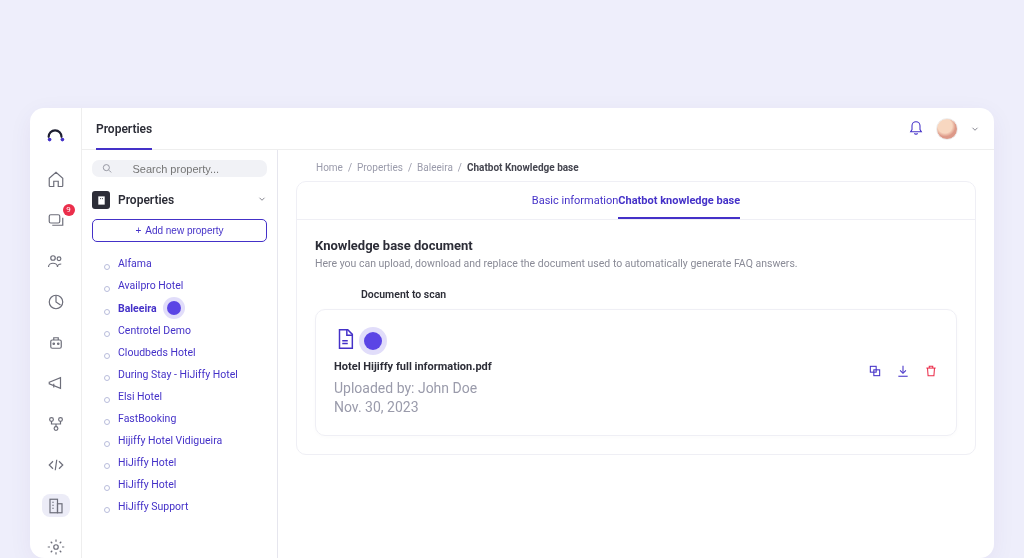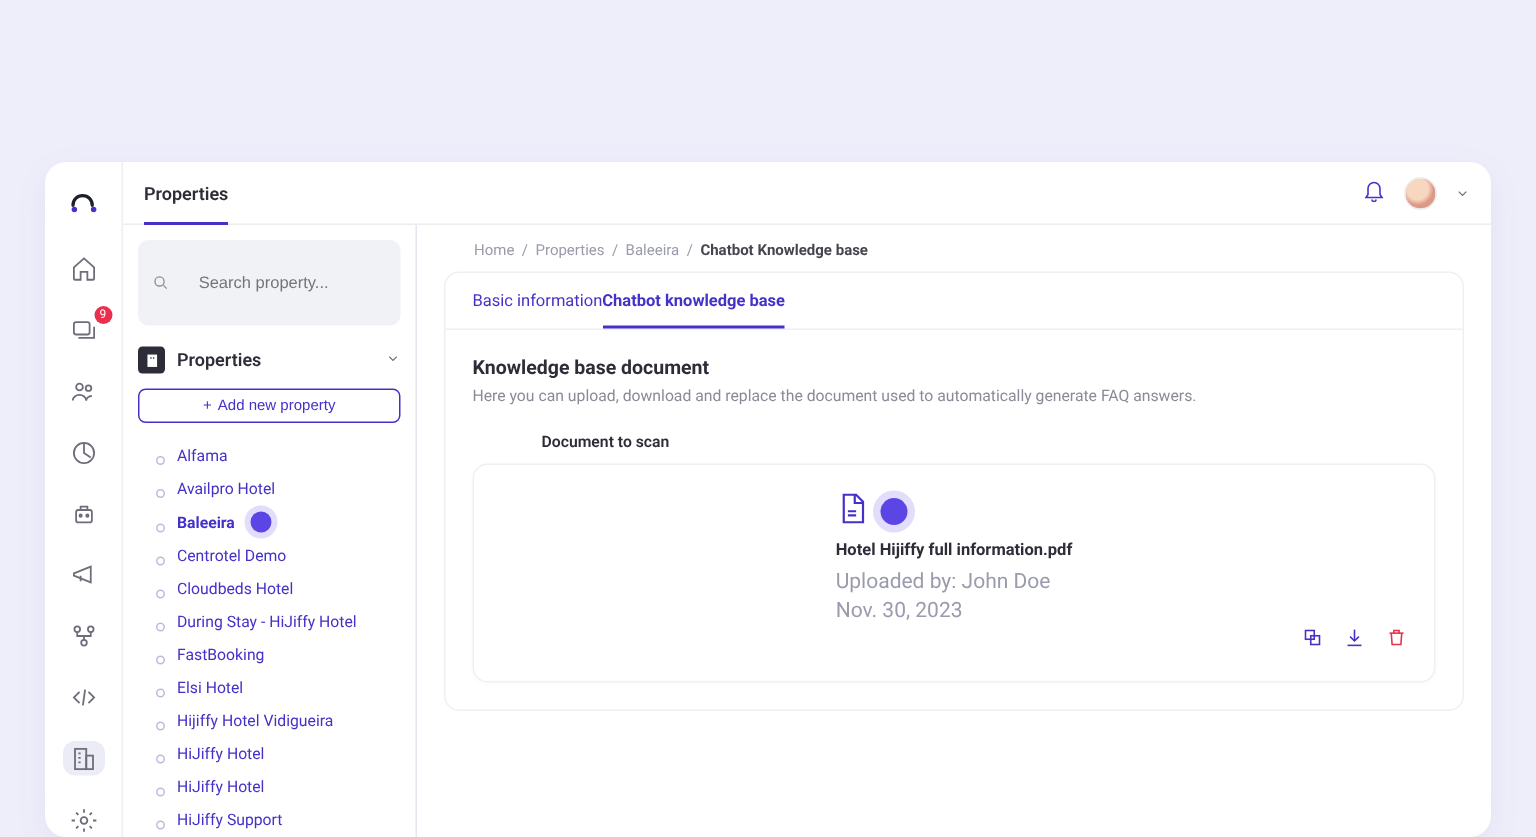--- a/index.html
+++ b/index.html
@@ -82,21 +82,21 @@
   .sidepanel {
     width: 196px;
     border-right: 1px solid #e6e6ee;
     padding: 10px 10px;
     overflow:hidden;
   }
   .search-box {
     background:#f1f2f6;
     border-radius:7px;
     display:flex;align-items:center;
-    padding:22px 10px;
+    padding:2px 10px;
     gap:20px;
     margin-bottom:14px;
   }
   .search-box svg{width:13px;height:13px;stroke:#8a8b97;fill:none;stroke-width:2;}
   .search-box input{
     border:none;background:none;font-size:11px;color:#8a8b97;outline:none;width:100%;
   }
   .panel-head{
     display:flex;align-items:center;gap:8px;
     font-size:12px;font-weight:600;color:#2c2d37;
@@ -138,34 +138,34 @@
   }
   .crumbs{font-size:10px;color:#9a9bab;margin-bottom:8px;padding-left:20px;}
   .crumbs .cur{font-weight:700;color:#44454f;}
   .card{
     background:#fff;border:1px solid #efeff5;border-radius:10px;
     padding:0;
   }
   .tabs{
     display:flex;border-bottom:1px solid #efeff5;
     padding:12px 18px 0 18px;
+    justify-content:center;
   }
   .tab{
     font-size:11px;color:#4431c8;padding-bottom:10px;cursor:pointer;
   }
   .tab.active{font-weight:700;border-bottom:2px solid #4431c8;}
   .card-body{padding:18px;}
   .kb-title{font-size:13px;font-weight:700;color:#2c2d37;margin-bottom:4px;}
   .kb-sub{font-size:10.5px;color:#8a8b97;margin-bottom:18px;}
   .section-label{font-size:10.5px;font-weight:600;color:#2c2d37;margin-bottom:8px;padding-left:46px;}
   .doc-row{
     border:1px solid #efeff5;border-radius:10px;
     padding:18px;display:flex;align-items:center;
     box-shadow:0 1px 4px rgba(0,0,0,0.02);
-    flex-direction:column;
   }
   .doc-left{display:flex;flex-direction:column;gap:6px;}
   .doc-icons{display:flex;align-items:center;gap:8px;}
   .file-icon svg{width:22px;height:22px;stroke:#4431c8;fill:none;stroke-width:1.6;}
   .doc-pulse{width:18px;height:18px;border-radius:50%;background:#5b45e5;box-shadow:0 0 0 5px rgba(91,69,229,0.18);}
   .doc-name{font-size:11px;font-weight:700;color:#2c2d37;}
   .doc-meta{font-size:14px;color:#9a9bab;line-height:1.35;}
   .doc-actions{margin-left:auto;display:flex;gap:14px;}
   .doc-actions .act svg{width:14px;height:14px;stroke:#4431c8;fill:none;stroke-width:1.8;}
   .doc-actions .danger svg{stroke:#eb2e4b;}
@@ -308,24 +308,24 @@
           <li>
               <span>Centrotel Demo</span>
             </li>
           <li>
               <span>Cloudbeds Hotel</span>
             </li>
           <li>
               <span>During Stay - HiJiffy Hotel</span>
             </li>
           <li>
+              <span>Elsi Hotel</span>
+            </li>
+          <li>
               <span>FastBooking</span>
-            </li>
-          <li>
-              <span>Elsi Hotel</span>
             </li>
           <li>
               <span>Hijiffy Hotel Vidigueira</span>
             </li>
           <li>
               <span>HiJiffy Hotel</span>
             </li>
           <li>
               <span>HiJiffy Hotel</span>
             </li>

